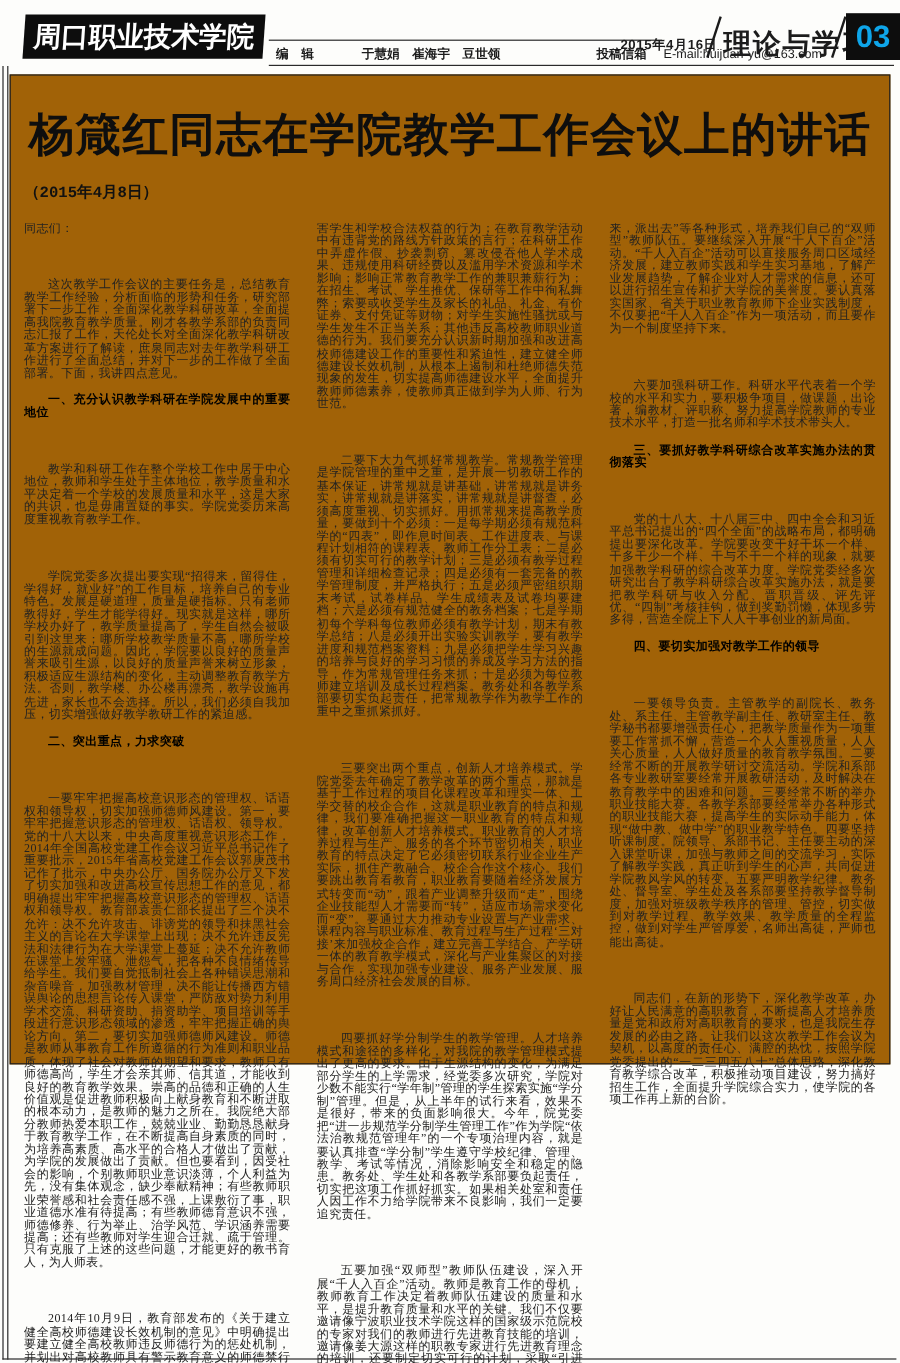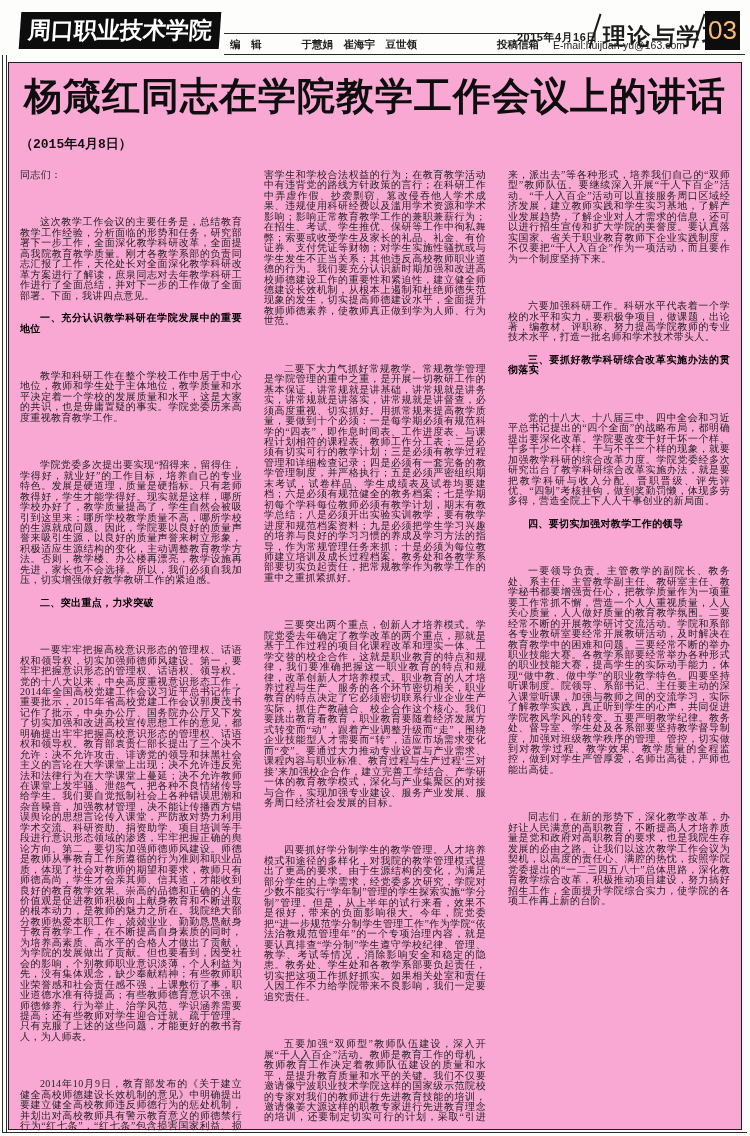--- a/index.html
+++ b/index.html
@@ -52,33 +52,33 @@
     transform:rotate(18deg);
   }
   .slash-left  { left:594px; }
   .slash-right { left:698px; }
   .section-title {
     position:absolute; left:603px; top:21px;
     font-family:"Liberation Sans", sans-serif;
     font-size:23px; font-weight:bold; letter-spacing:1.5px; white-space:nowrap;
   }
   .page-number {
-    position:absolute; left:705px; top:11px; width:35px; height:39px;
-    background:#0d0d0d; color:#fdba74;
+    position:absolute; left:705px; top:11px; width:45px; height:39px;
+    background:#0d0d0d; color:#0ea5e9;
     display:flex; align-items:center; justify-content:center;
     font-family:"Liberation Sans", sans-serif;
-    font-size:26px; font-weight:normal;
+    font-size:26px; font-weight:bold;
   }
 
   
   .article-box {
-    position:absolute; left:8px; top:62px; width:734px; height:1068px;
+    position:absolute; left:8px; top:62px; width:734px; height:825px;
     border:1.5px solid #1f1f1f; box-sizing:border-box;
-    background:#f9a8d4;
-    padding:4px 11px 0 11px;
+    background:#a16207;
+    padding:20px 11px 0 11px;
   }
   .headline {
     margin:4px 0 0 0; text-align:center;
     font-family:"Liberation Sans", sans-serif;
     font-size:38px; font-weight:900; letter-spacing:1px;
     color:#0e0e0e; white-space:nowrap;
   }
   .subtitle {
     margin:13px 0 0 0; text-align:left;
     font-family:Liberation Mono, monospace;

